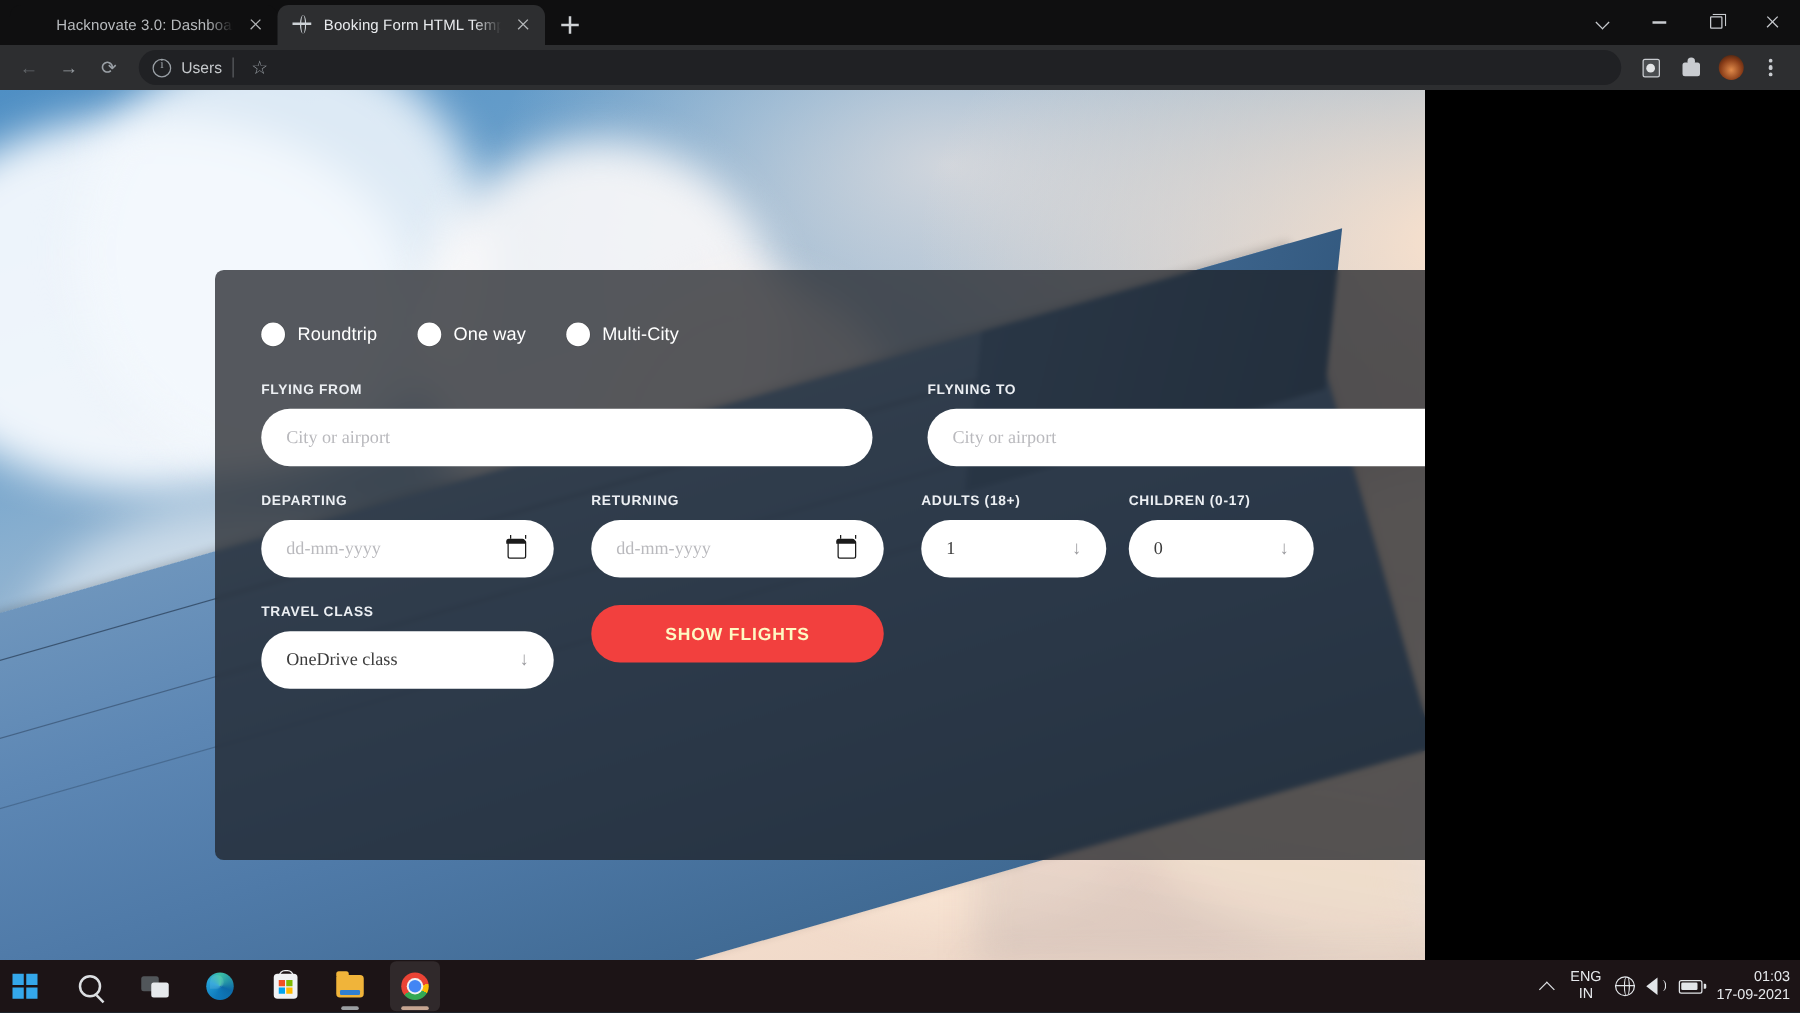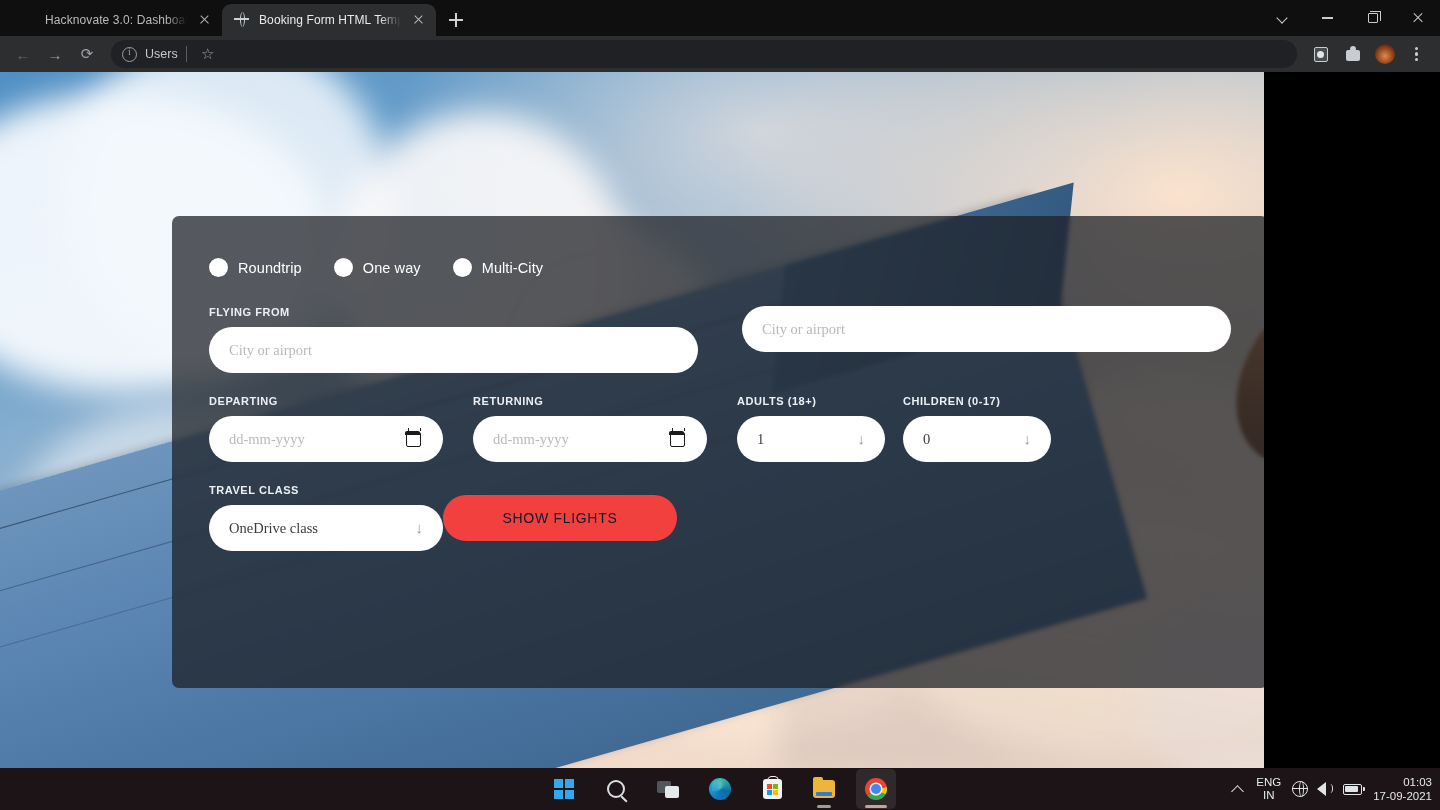--- a/index.html
+++ b/index.html
@@ -170,21 +170,21 @@
     position: absolute; left: 0; width: 3.2px; height: 3.2px;
     border-radius: 50%; background: #c9ccd0;
   }
   .ic-dots span:nth-child(1) { top: 1px; }
   .ic-dots span:nth-child(2) { top: 6.4px; }
   .ic-dots span:nth-child(3) { top: 11.8px; }
 
   
   .viewport {
     position: absolute; left: 0; top: 72px;
-    width: 1264px; height: 696px; overflow: hidden;
+    width: 1140px; height: 696px; overflow: hidden;
     background: #7ea8cc;
     padding-left: 44px;
   }
   
   .sky {
     position: absolute; inset: 0;
     background:
       radial-gradient(ellipse 620px 380px at 1180px 120px, rgba(255,228,205,.95), rgba(255,228,205,0) 72%),
       radial-gradient(ellipse 520px 300px at 760px 60px,  rgba(236,228,225,.75), rgba(236,228,225,0) 70%),
       linear-gradient(160deg, #4f8fc4 0%, #6ea2cc 22%, #9db9d2 42%, #d9c8c0 62%, #f3dccb 80%, #e7d3c6 100%);
@@ -254,21 +254,21 @@
   .trip-label {
     font-size: 14.5px; color: #ffffff; letter-spacing: .1px;
   }
   .field-label {
     font-size: 11px; color: #eceff3; letter-spacing: .55px;
     font-weight: bold; margin-bottom: 9px; text-transform: uppercase;
   }
   .row { display: flex; }
   .row-1 { gap: 44px; margin-bottom: 22px; }
   .row-2 { gap: 0px; margin-bottom: 22px; }
-  .row-3 { display: flex; align-items: center; }
+  .row-3 { display: flex; align-items: flex-start; gap: 30px; }
   .col { display: flex; flex-direction: column; }
   .w-half { width: 498px; }
   .w-date  { width: 234px; }
   .w-count { width: 148px; }
 
   .pill {
     height: 46px; background: #ffffff; border-radius: 23px;
     display: flex; align-items: center; padding: 0 20px;
     font-size: 14.5px; color: #2b2b2b; position: relative; font-family: Liberation Serif, serif;
   }
@@ -290,30 +290,30 @@
     border-left: 1.8px solid #1b1b1b; border-right: 1.8px solid #1b1b1b;
   }
   .arrow-down {
     font-size: 15px; color: #9a9a9e; flex: none; line-height: 1;
   }
   .gap-24 { width: 30px; }
   .gap-18 { width: 18px; }
 
   .show-flights {
     width: 234px; height: 46px; border-radius: 23px;
-    background: #f2403e; color: #0f172a;
+    background: #f2403e; color: #fef9c3;
     display: flex; align-items: center; justify-content: center;
-    font-size: 14px; font-weight: normal; letter-spacing: .7px;
+    font-size: 14px; font-weight: bold; letter-spacing: .7px;
   }
 
   
   .taskbar {
     position: absolute; left: 0; bottom: 0; width: 1440px; height: 42px;
     background: #1c1416;
-    display: flex; align-items: center; justify-content: center;
+    display: flex; align-items: center; 
   }
   .tb-center { display: flex; align-items: center; gap: 12px; }
   .tb-app {
     width: 40px; height: 40px; display: flex; align-items: center;
     justify-content: center; border-radius: 5px; position: relative;
   }
   .tb-app.active { background: rgba(255,255,255,.09); }
   .tb-ind {
     position: absolute; bottom: 1px; left: 50%; transform: translateX(-50%);
     width: 14px; height: 3px; border-radius: 2px; background: #9b9ea1;
@@ -547,20 +547,21 @@
       </div>
 
       <div class="row row-1">
         <div class="col w-half">
           <div class="field-label">FLYING FROM</div>
           <div class="pill">
             <span class="placeholder">City or airport</span>
           </div>
         </div>
         <div class="col w-half">
+          <div class="field-label">FLYNING TO</div>
           <div class="pill">
             <span class="placeholder">City or airport</span>
           </div>
         </div>
       </div>
 
       <div class="row row-2">
         <div class="col w-date">
           <div class="field-label">DEPARTING</div>
           <div class="pill">

